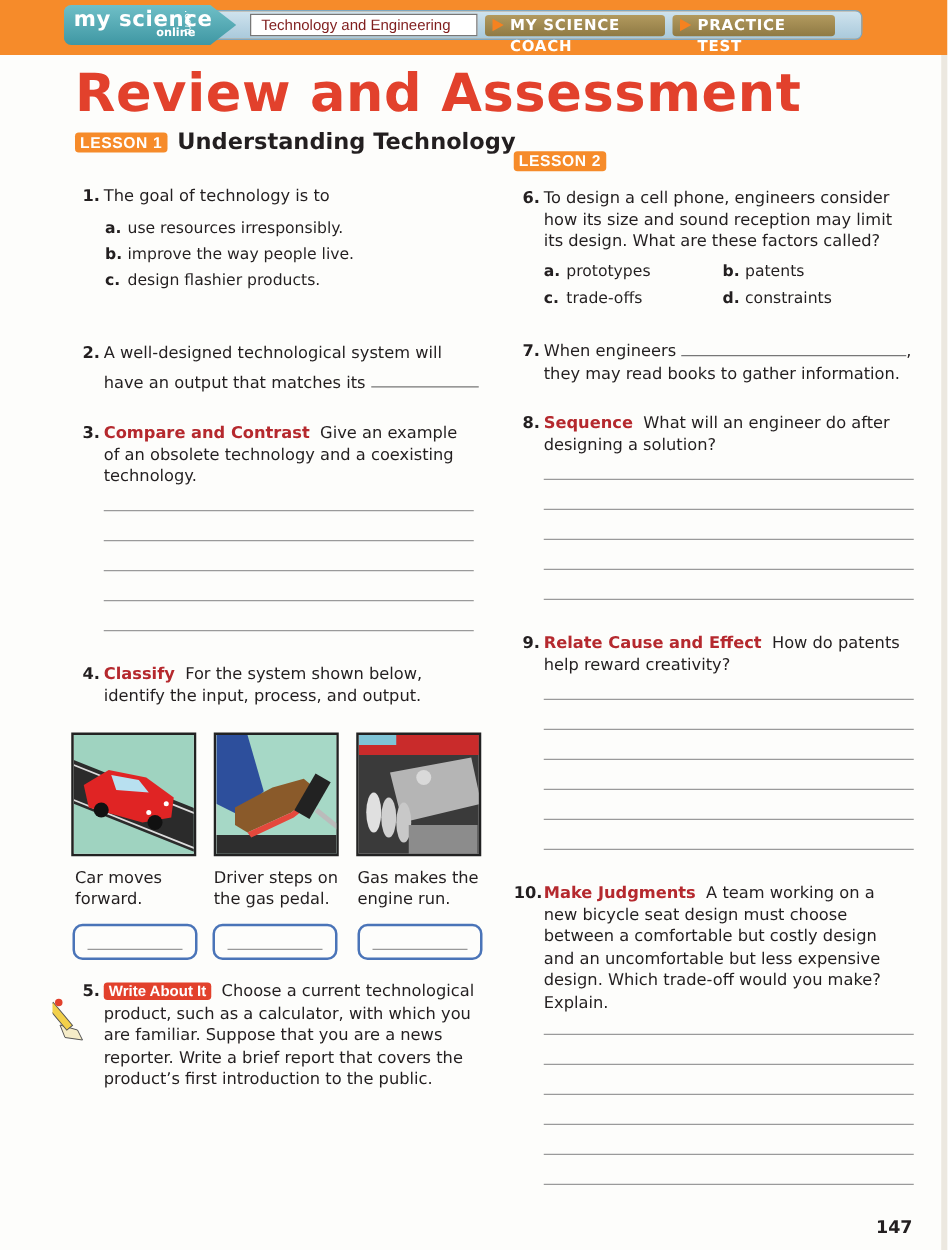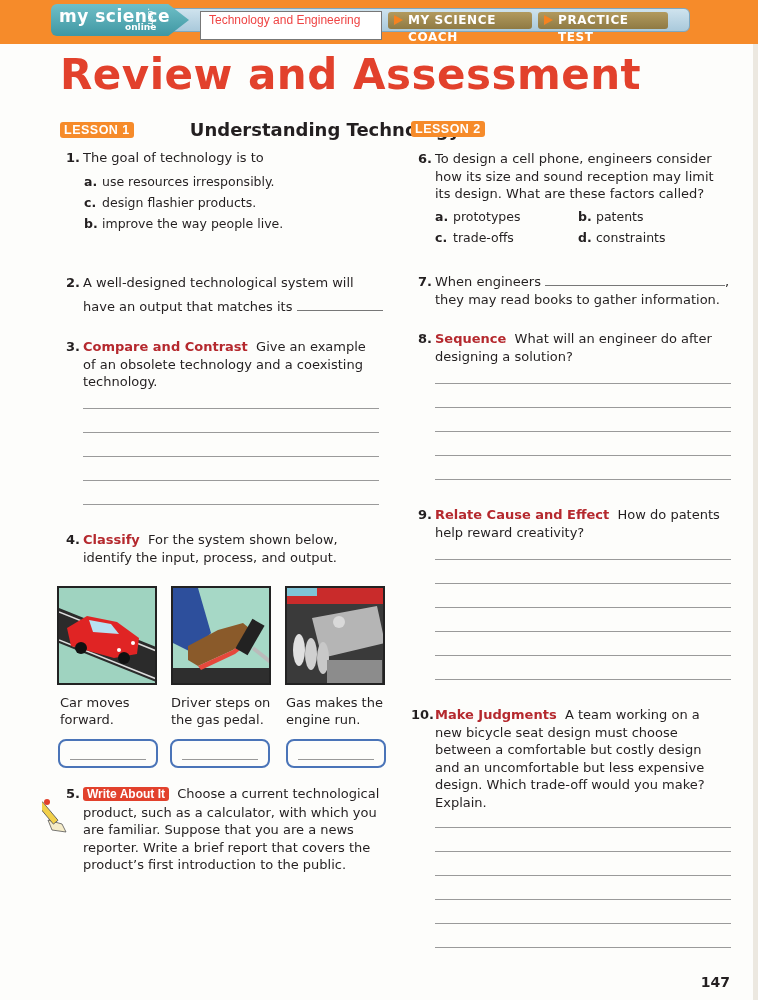--- a/index.html
+++ b/index.html
@@ -7,22 +7,22 @@
     body { font-family: "DejaVu Sans", "Liberation Sans", sans-serif; color: #231f20; position: relative; }
 
     .top-bar { position: absolute; left: 0; top: 0; width: 758px; height: 44px; background: #f68b2a; }
     .nav-strip { position: absolute; left: 58px; top: 8px; width: 632px; height: 24px; border-radius: 6px;
       background: linear-gradient(#cfe3ee, #a9c9db); border: 1px solid #7ea7bf; }
     .logo { position: absolute; left: 51px; top: 4px; width: 138px; height: 32px; background: linear-gradient(#6fbfc7, #3f97a3);
       clip-path: polygon(0 0, 85% 0, 100% 50%, 85% 100%, 0 100%); border-radius: 6px 0 0 6px; color: #fff; }
     .logo .l1 { position: absolute; left: 8px; top: 2px; font-size: 17px; font-weight: bold; letter-spacing: 0.5px; font-family: "DejaVu Sans", sans-serif; }
     .logo .l2 { position: absolute; left: 74px; top: 18px; font-size: 9px; font-weight: bold; }
     .logo .l3 { position: absolute; left: 104px; top: 4px; font-size: 8px; transform: rotate(90deg); transform-origin: left top; }
-    .chapter-box { position: absolute; left: 200px; top: 11px; width: 182px; height: 29px; background: #fff; border: 1px solid #777;
-      font-family: "Liberation Sans", sans-serif; font-size: 12px; line-height: 17px; padding-left: 8px; color: #ef4444; }
+    .chapter-box { position: absolute; left: 200px; top: 11px; width: 182px; height: 18px; background: #fff; border: 1px solid #777;
+      font-family: "Liberation Sans", sans-serif; font-size: 12px; line-height: 17px; padding-left: 8px; color: #7f1d1d; }
     .nav-btn { position: absolute; top: 12px; height: 17px; background: linear-gradient(#b29a5e, #8f7a44); border-radius: 3px;
       color: #fff; font-size: 12px; font-weight: bold; line-height: 17px; padding-left: 20px; letter-spacing: 0.6px; font-family: "DejaVu Sans", sans-serif; }
     .nav-btn .arrow { position: absolute; left: 6px; top: 3px; width: 0; height: 0; border-top: 5px solid transparent; border-bottom: 5px solid transparent; border-left: 9px solid #f58220; }
     .nav-btn.coach { left: 388px; width: 144px; }
     .nav-btn.test { left: 538px; width: 130px; }
 
     .page-title { position: absolute; left: 60px; top: 50px; font-size: 42px; font-weight: bold; color: #e2412c; letter-spacing: 0.5px; font-family: "DejaVu Sans", sans-serif; }
 
     .lesson-head { position: absolute; display: flex; align-items: center; }
     .lesson-badge { background: #f68b2a; color: #fff; font-size: 12.5px; font-weight: bold; padding: 1px 4px; border-radius: 3px; letter-spacing: 0.5px; font-family: "Liberation Sans", sans-serif; }
@@ -62,33 +62,33 @@
   </div>
   <div class="nav-btn test">
     <span class="arrow"></span>
     <span>PRACTICE TEST</span>
   </div>
 </div>
 <div style="position:absolute;right:0;top:44px;width:5px;height:956px;background:#ece8e0;"></div>
 
 <h1 class="page-title">Review and Assessment</h1>
 
-<div class="lesson-head" style="left:60px;top:119px;gap:48px;">
+<div class="lesson-head" style="left:60px;top:103px;">
   <span class="lesson-badge">LESSON 1</span>
   <span class="lesson-title">Understanding Technology</span>
 </div>
 
 <div class="q" style="left:66px;top:149px;width:320px;">
   <span class="num">1.</span>
   <span class="body">The goal of technology is to</span>
 </div>
 <div class="opts" style="left:84px;top:171px;">
   <div><span class="letter">a.</span><span>use resources irresponsibly.</span></div>
+  <div><span class="letter">b.</span><span>improve the way people live.</span></div>
   <div><span class="letter">c.</span><span>design flashier products.</span></div>
-  <div><span class="letter">b.</span><span>improve the way people live.</span></div>
 </div>
 
 <div class="q" style="left:66px;top:274px;width:320px;">
   <span class="num">2.</span>
   <span class="body">A well-designed technological system will</span>
 </div>
 <div class="q" style="left:66px;top:298px;width:320px;">
   <span class="body"><span>have an output that matches its</span> <span class="blank" style="width:86px;"></span></span>
 </div>
 

